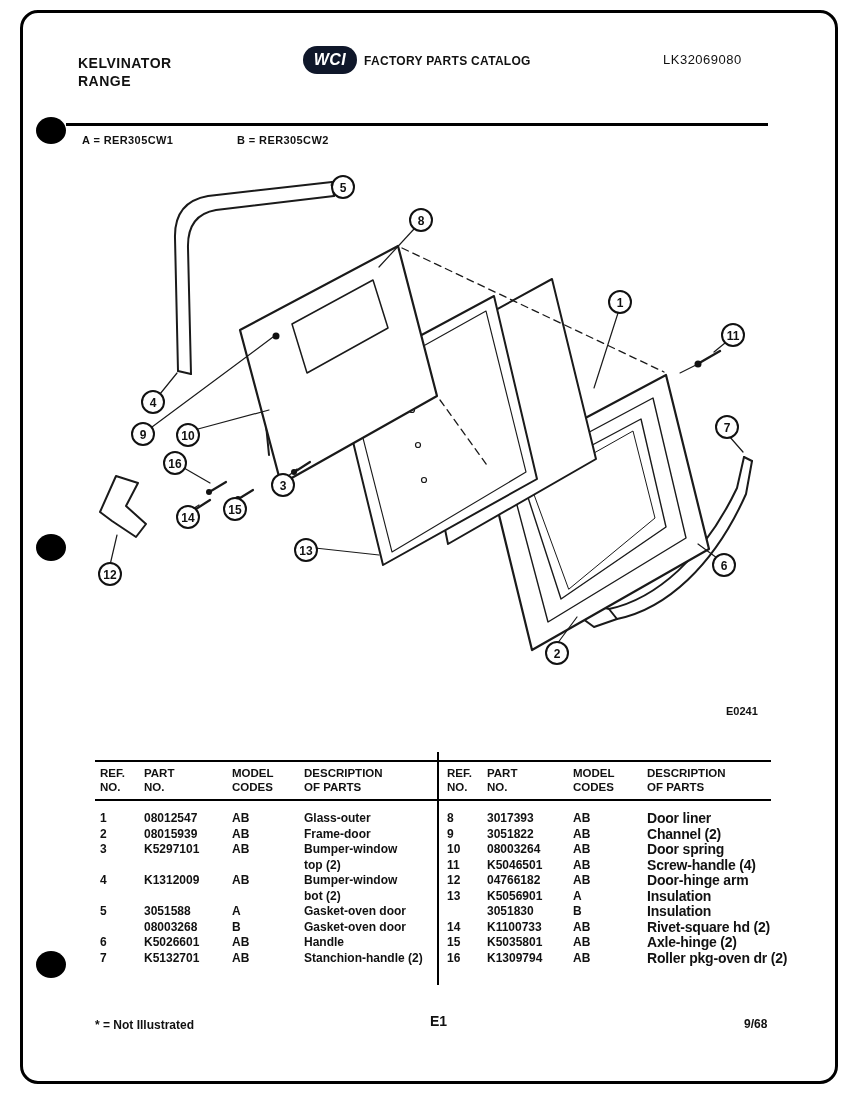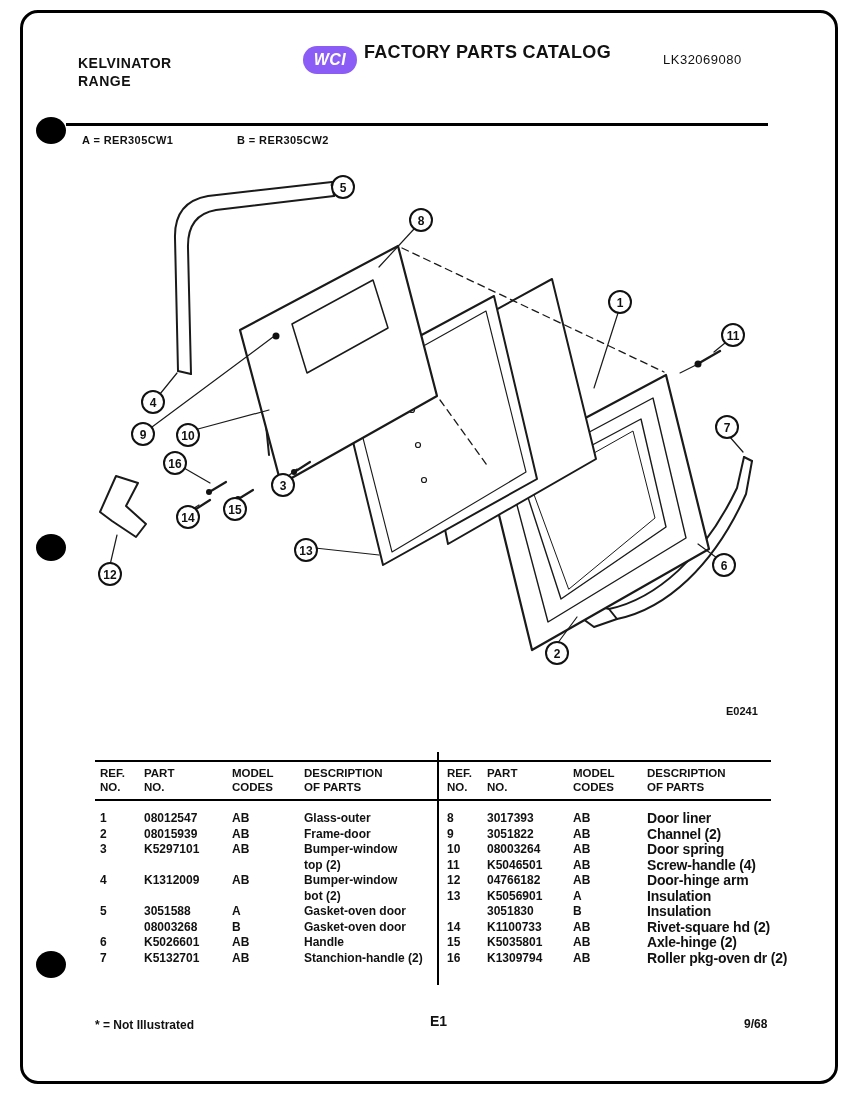--- a/index.html
+++ b/index.html
@@ -13,25 +13,25 @@
     position:absolute; left:20px; top:10px; width:818px; height:1074px;
     border:3px solid #000; border-radius:18px; box-sizing:border-box;
   }
   .punch-dot {
     position:absolute; left:36px; width:30px; height:27px;
     background:#000; border-radius:50%;
   }
   .brand { position:absolute; left:78px; top:54px; font-weight:700; font-size:14px; line-height:18px; letter-spacing:0.5px; }
   .wci-logo {
     position:absolute; left:303px; top:46px; width:54px; height:28px;
-    background:#8b5cf6; border-radius:14px; color:#fff;
+    background:#0f172a; border-radius:14px; color:#fff;
     display:flex; align-items:center; justify-content:center;
     font-weight:700; font-style:italic; font-size:16px; letter-spacing:0.5px;
   }
-  .catalog-title { position:absolute; left:364px; top:42px; font-weight:700; font-size:18px; letter-spacing:0.3px; }
+  .catalog-title { position:absolute; left:364px; top:54px; font-weight:700; font-size:12px; letter-spacing:0.3px; }
   .doc-number { position:absolute; left:663px; top:52px; font-weight:400; font-size:13px; letter-spacing:0.5px; }
   .header-rule { position:absolute; left:66px; top:123px; width:702px; height:3px; background:#000; }
   .model-a { position:absolute; left:82px; top:134px; font-weight:700; font-size:11px; letter-spacing:0.4px; }
   .model-b { position:absolute; left:237px; top:134px; font-weight:700; font-size:11px; letter-spacing:0.4px;text-align:right; }
 
   .diagram { position:absolute; left:80px; top:158px; width:700px; height:580px; }
 
   .table-rule-top { position:absolute; left:95px; top:760px; width:676px; height:2px; background:#000; }
   .table-rule-mid { position:absolute; left:95px; top:799px; width:676px; height:2px; background:#000; }
   .table-vdivider { position:absolute; left:437px; top:752px; width:2px; height:233px; background:#000; }

